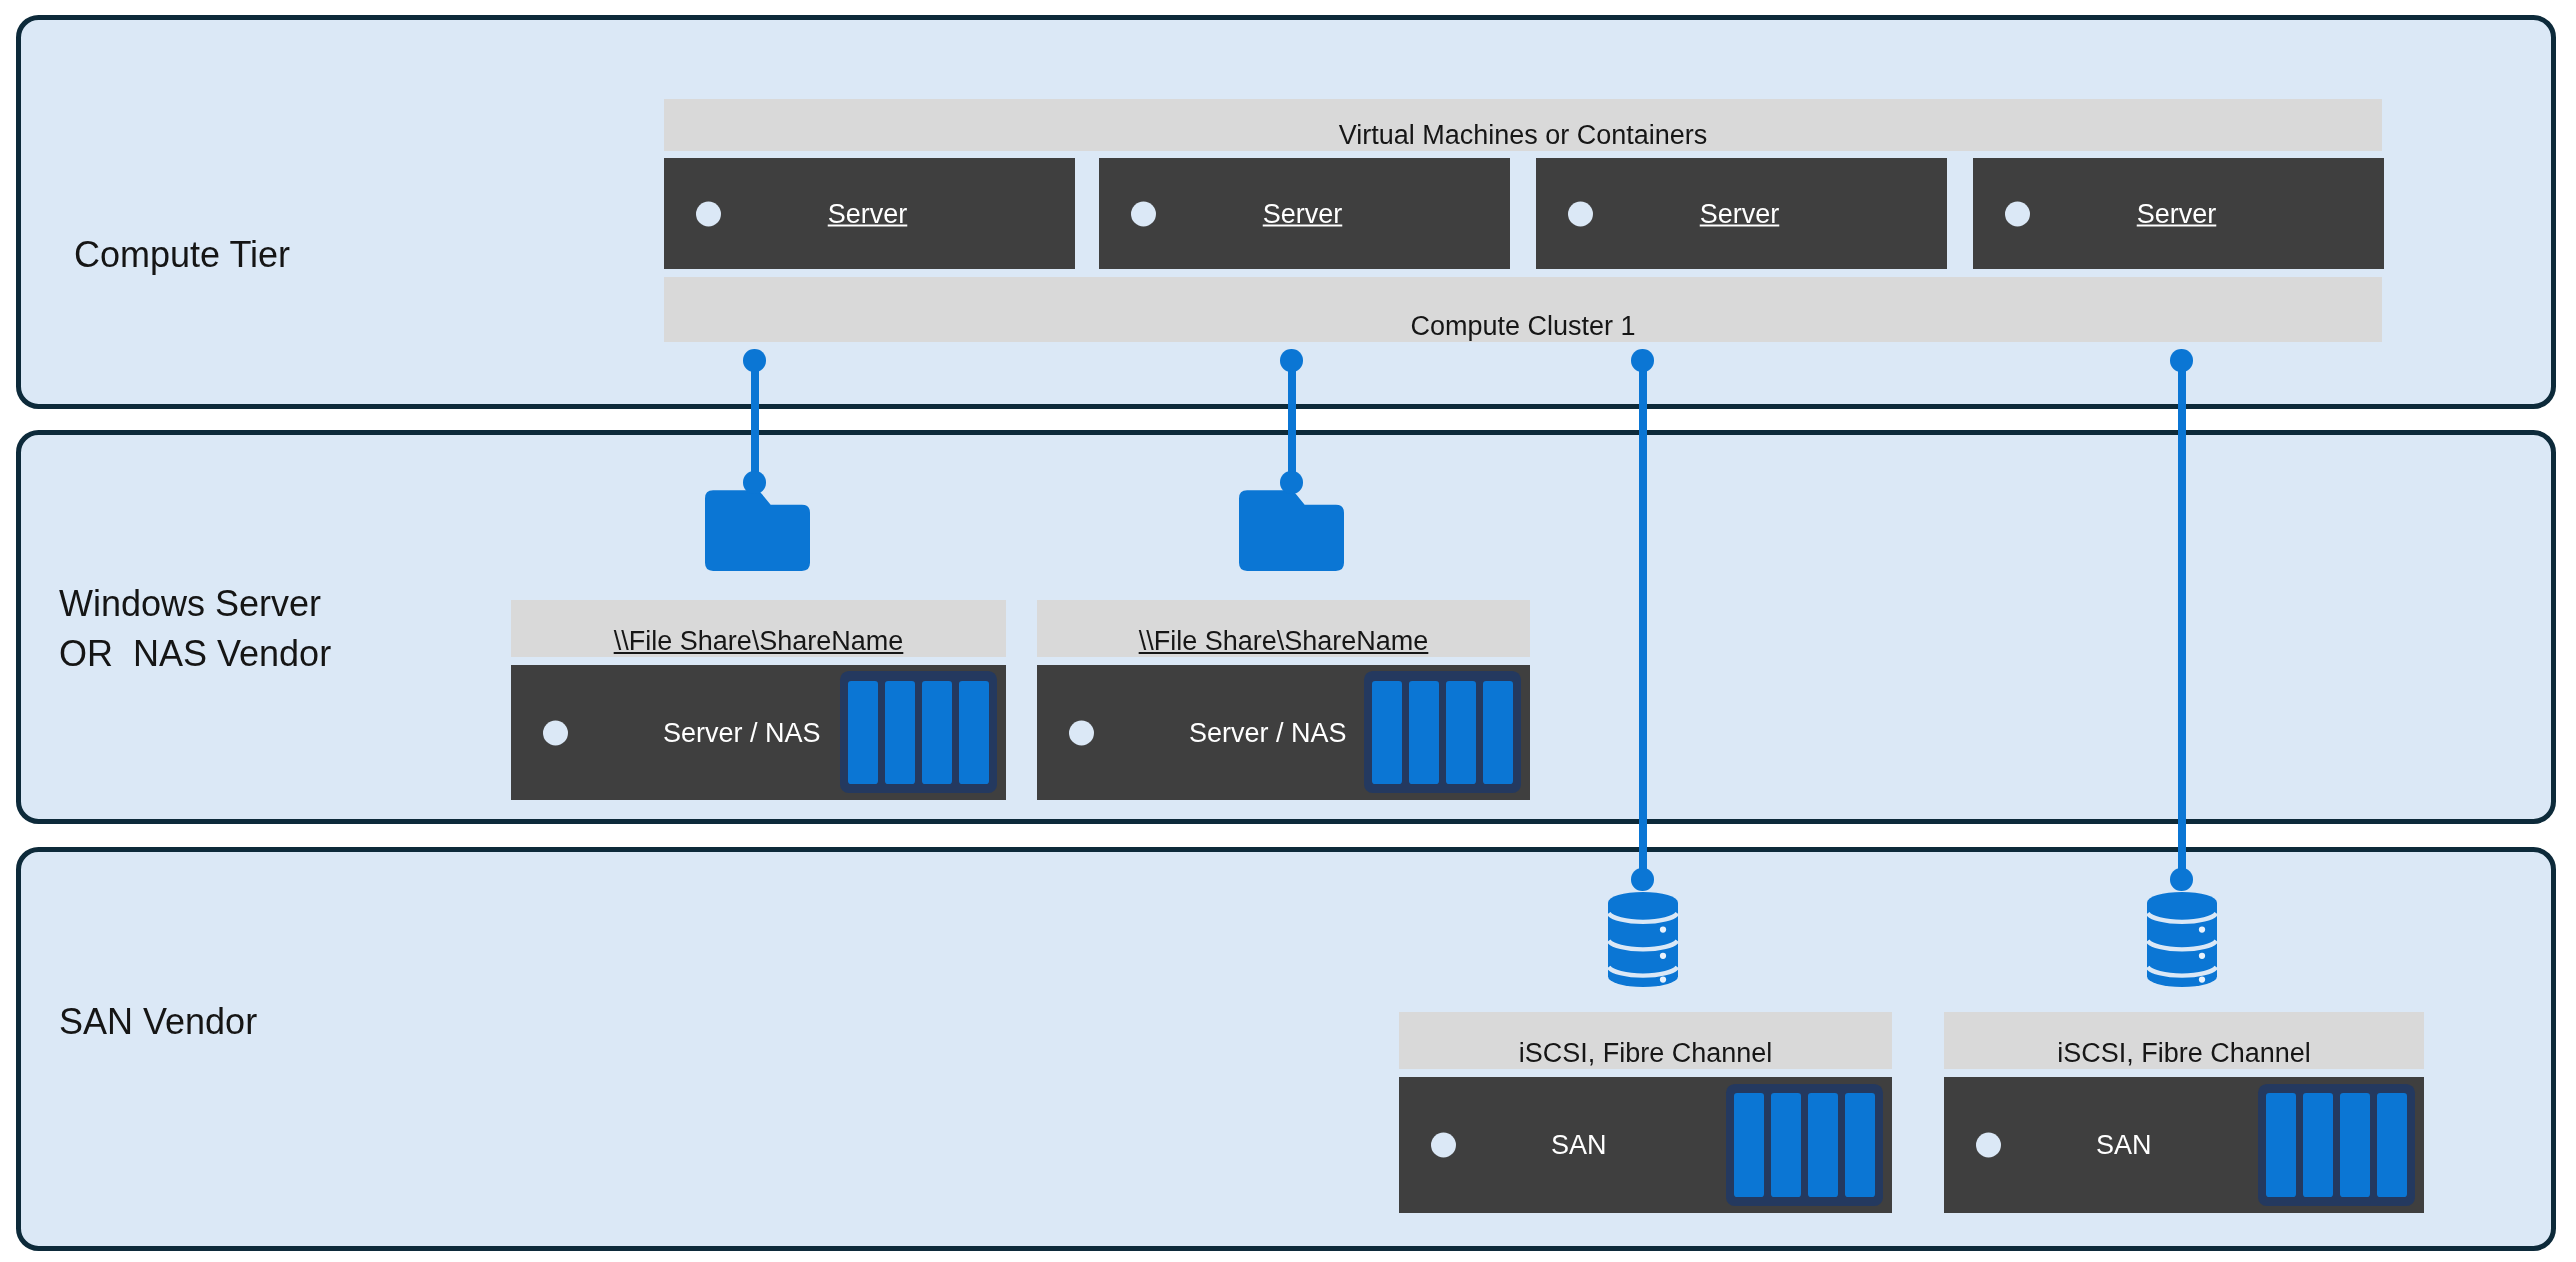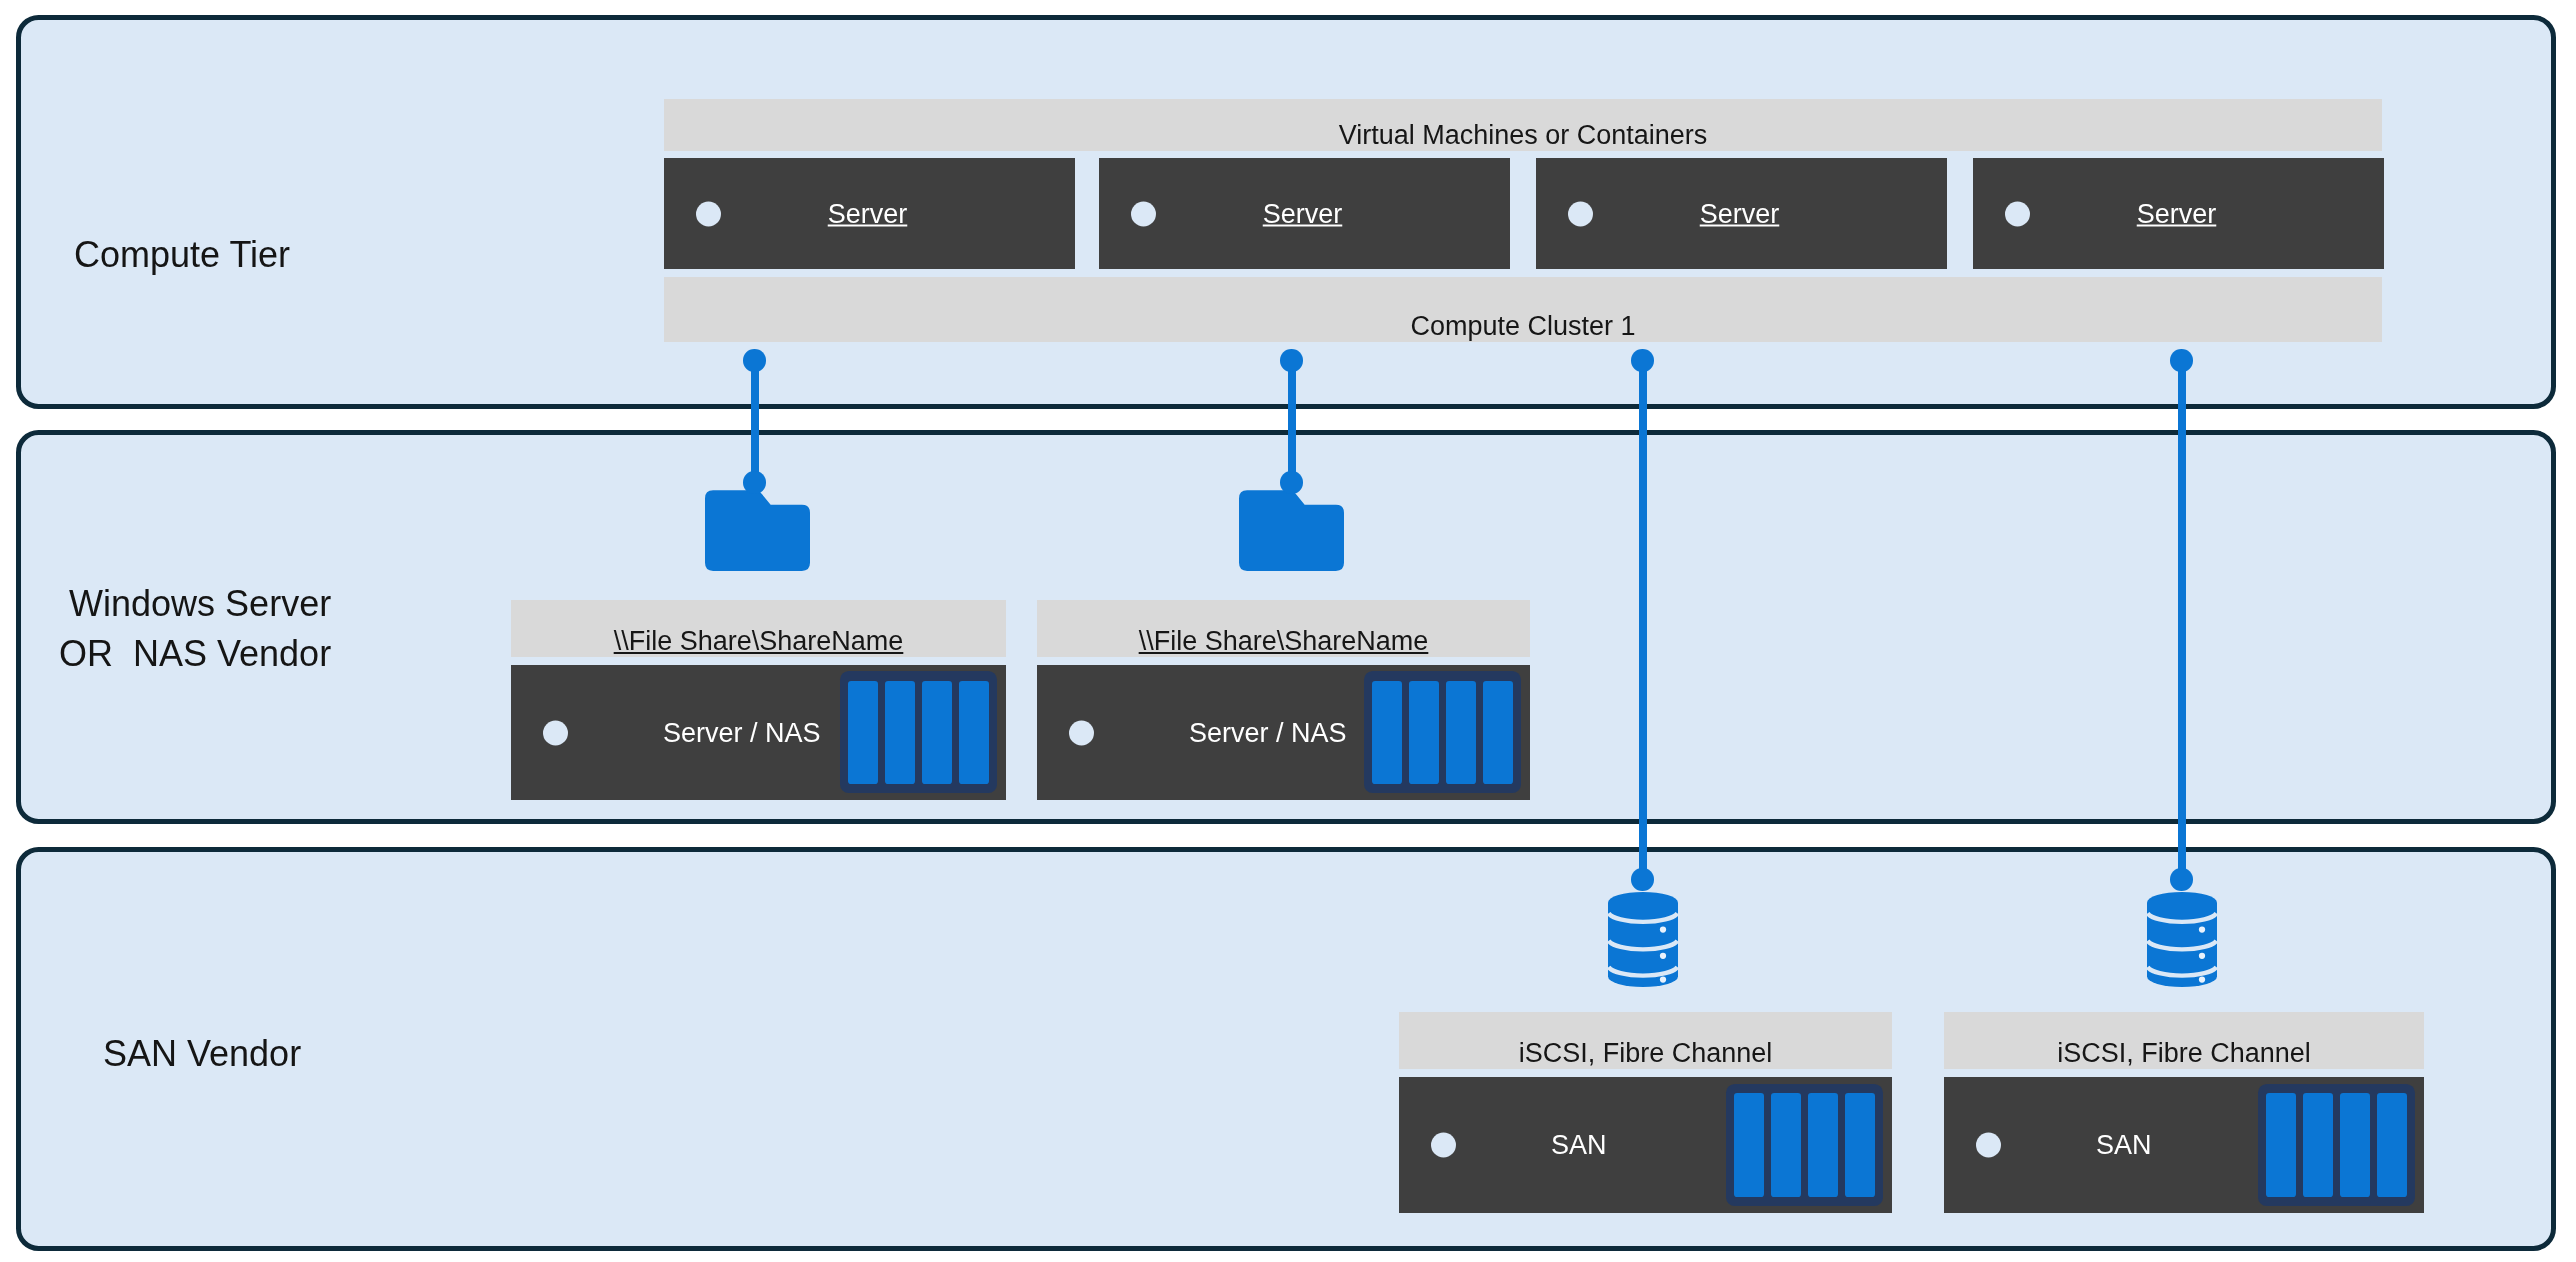--- a/index.html
+++ b/index.html
@@ -41,23 +41,23 @@
 </head>
 <body>
 
 <div class="canvas">
 
   <div class="tier" style="top:15px;height:394px;"></div>
   <div class="tier" style="top:430px;height:394px;"></div>
   <div class="tier" style="top:847px;height:404px;"></div>
 
   <div class="tier-label" style="left:74px;top:190px;margin-top:40px;">Compute Tier</div>
-  <div class="tier-label" style="left:59px;top:579px;text-align:right;">Windows Server
+  <div class="tier-label" style="left:59px;top:579px;">Windows Server
 OR  NAS Vendor</div>
-  <div class="tier-label" style="left:59px;top:1029px;margin-left:44px;">SAN Vendor</div>
+  <div class="tier-label" style="left:59px;top:997px;">SAN Vendor</div>
 
   <div class="graybar" style="left:664px;top:99px;width:1718px;height:52px;">
     <span>Virtual Machines or Containers</span>
   </div>
 
   <div class="darkbox" style="left:664px;top:158px;width:411px;height:111px;">
     <span class="status-dot"></span>
     <span class="center-label">Server</span>
   </div>
   <div class="darkbox" style="left:1099px;top:158px;width:411px;height:111px;">

